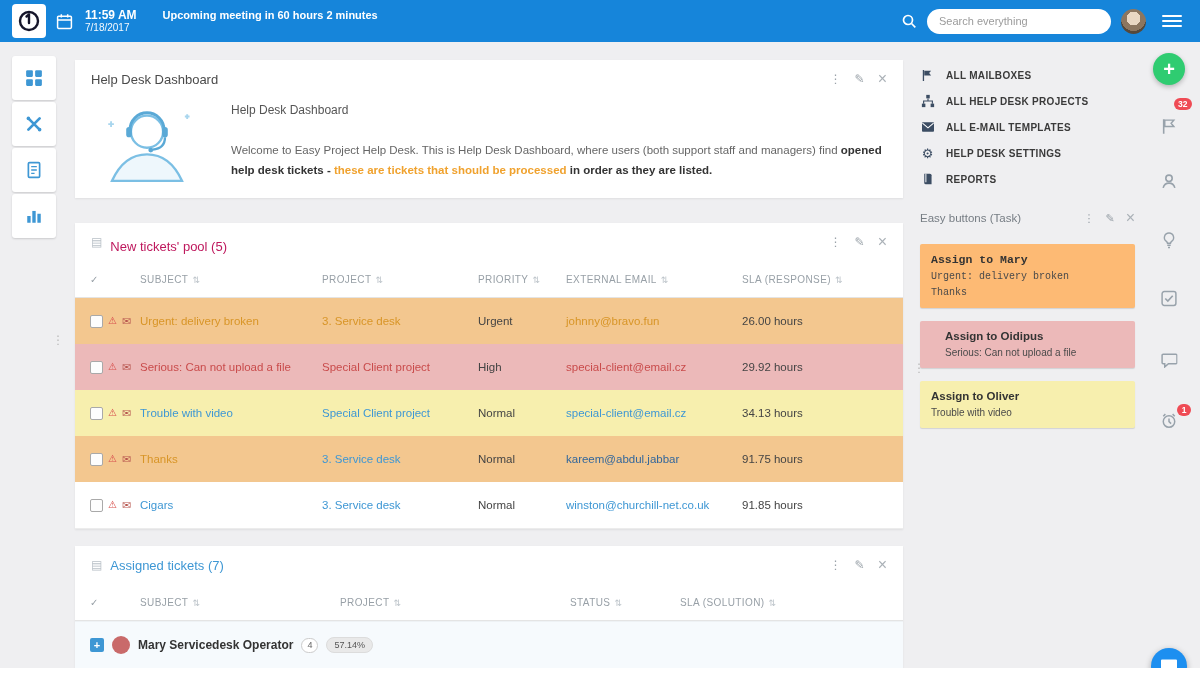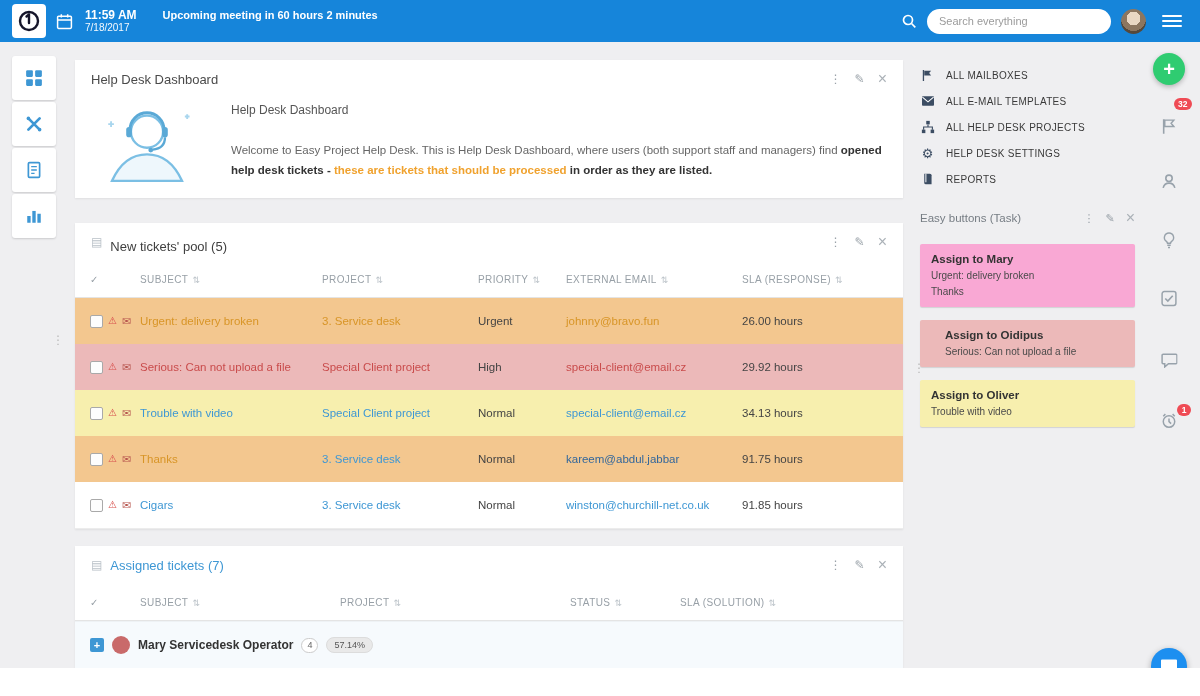--- a/index.html
+++ b/index.html
@@ -70,21 +70,21 @@
   .gavatar{width:18px;height:18px;border-radius:50%;flex:0 0 auto;}
   .gname{font-weight:bold;color:#333;font-size:12px;text-decoration:none;cursor:pointer;}
   .gcount{height:13px;border:1px solid #ccc;border-radius:8px;font-size:9px;color:#666;display:flex;
           align-items:center;justify-content:center;padding:0 5px;background:#fff;}
   .gpercent{height:14px;background:#e9e9e9;border:1px solid #dcdcdc;border-radius:8px;font-size:9px;
             color:#555;display:flex;align-items:center;justify-content:center;padding:0 7px;}
   
   .rpanel{position:absolute;left:920px;top:62px;width:215px;}
   .qlink{display:flex;align-items:center;gap:11px;height:26px;cursor:pointer;}
   .qlink .ico{width:15px;display:flex;justify-content:center;color:#3c4d63;font-size:13px;line-height:1;}
-  .qlink .lbl{font-size:10px;font-weight:normal;color:#3a3a3a;letter-spacing:.3px;}
+  .qlink .lbl{font-size:10px;font-weight:bold;color:#3a3a3a;letter-spacing:.3px;}
   .eb-head{display:flex;align-items:center;margin-top:13px;height:26px;}
   .eb-title{font-size:11.5px;color:#767d84;}
   .eb-icons{margin-left:auto;display:flex;gap:11px;color:#9aa2a9;font-size:11px;align-items:center;}
   .eb-icons .hi{cursor:pointer;line-height:1;}
   .ebcard{margin-top:13px;padding:9px 11px 10px;border-radius:2px;box-shadow:0 1px 1px rgba(0,0,0,.12);cursor:pointer;}
   .ebcard .t{font-size:11.5px;font-weight:bold;color:#333;}
   .ebcard .l{font-size:10px;color:#4a4a4a;margin-top:5px;}
   
   .rrail{position:absolute;right:0;top:42px;width:62px;height:654px;}
   .plus-btn{position:absolute;top:11px;left:50%;transform:translateX(-50%);width:32px;height:32px;
@@ -203,21 +203,21 @@
           <div>
             <span>Welcome to Easy Project Help Desk. This is Help Desk Dashboard, where users (both support staff and managers) find </span><span class="b">opened help desk tickets</span><span class="b"> - </span><span class="hl" style="color: rgb(240, 162, 46);">these are tickets that should be processed</span><span class="b"> in order as they are listed.</span>
           </div>
         </div>
       </div>
     </section>
 
     <section class="panel tickets">
       <div class="phead">
         <span class="widget-ico">▤</span>
-        <span class="ptitle" style="color: #404040; margin-top: 8px;">New tickets' pool (5)</span>
+        <span class="ptitle" style="color: #be185d; margin-top: 8px;">New tickets' pool (5)</span>
         <span class="phead-icons">
           <span class="hi">⋮</span>
           <span class="hi">✎</span>
           <span class="hi x">×</span>
         </span>
       </div>
       <div class="thead">
         <div class="c c1">
             <span>✓</span>
           </div>
@@ -331,42 +331,42 @@
 
   <aside class="rpanel">
     <div class="qlink">
       <span class="ico">
         <svg width="13" height="13" viewBox="0 0 16 16">
             <path d="M3 1.2v13.6" stroke="currentColor" stroke-width="1.6"></path>
             <path d="M4 2h8.5L10 5l2.5 3H4z" fill="currentColor"></path>
           </svg>
       </span>
       <span class="lbl">ALL MAILBOXES</span>
-    </div>
-    <div class="qlink">
-      <span class="ico">
-        <svg width="14" height="12" viewBox="0 0 16 14">
-            <rect x="1" y="1.5" width="14" height="11" rx="1" fill="currentColor"></rect>
-            <path d="M1.5 2.5 L8 8 L14.5 2.5" fill="none" stroke="#fff" stroke-width="1.3"></path>
-          </svg>
-      </span>
-      <span class="lbl">ALL E-MAIL TEMPLATES</span>
     </div>
     <div class="qlink">
       <span class="ico">
         <svg width="14" height="14" viewBox="0 0 16 16">
             <rect x="6" y="1" width="4" height="4" fill="currentColor"></rect>
             <rect x="1" y="11" width="4" height="4" fill="currentColor"></rect>
             <rect x="11" y="11" width="4" height="4" fill="currentColor"></rect>
             <path d="M8 5v3M3 11V8h10v3" fill="none" stroke="currentColor" stroke-width="1.3"></path>
           </svg>
       </span>
       <span class="lbl">ALL HELP DESK PROJECTS</span>
     </div>
     <div class="qlink">
+      <span class="ico">
+        <svg width="14" height="12" viewBox="0 0 16 14">
+            <rect x="1" y="1.5" width="14" height="11" rx="1" fill="currentColor"></rect>
+            <path d="M1.5 2.5 L8 8 L14.5 2.5" fill="none" stroke="#fff" stroke-width="1.3"></path>
+          </svg>
+      </span>
+      <span class="lbl">ALL E-MAIL TEMPLATES</span>
+    </div>
+    <div class="qlink">
       <span class="ico">⚙</span>
       <span class="lbl">HELP DESK SETTINGS</span>
     </div>
     <div class="qlink">
       <span class="ico">
         <svg width="13" height="14" viewBox="0 0 16 16">
             <path d="M4 1.5h7a2 2 0 012 2v11H6a2 2 0 01-2-2z" fill="currentColor"></path>
             <path d="M6 1.5v10.5" stroke="#fff" stroke-width="1.2"></path>
           </svg>
       </span>
@@ -375,21 +375,21 @@
 
     <div class="eb-head">
       <span class="eb-title">Easy buttons (Task)</span>
       <span class="eb-icons">
         <span class="hi">⋮</span>
         <span class="hi">✎</span>
         <span class="hi x">×</span>
       </span>
     </div>
 
-    <div class="ebcard" style="background-color: #f9a8d4;">
+    <div class="ebcard" style="background-color: #fdba74; font-family: Liberation Mono, monospace;">
       <div class="t">Assign to Mary</div>
       <div class="l">Urgent: delivery broken</div>
       <div class="l">Thanks</div>
     </div>
     <div class="ebcard" style="background-color: rgb(236, 185, 185); padding-left: 25px;">
       <div class="t">Assign to Oidipus</div>
       <div class="l">Serious: Can not upload a file</div>
     </div>
     <div class="ebcard" style="background-color: rgb(247, 239, 174);">
       <div class="t">Assign to Oliver</div>

